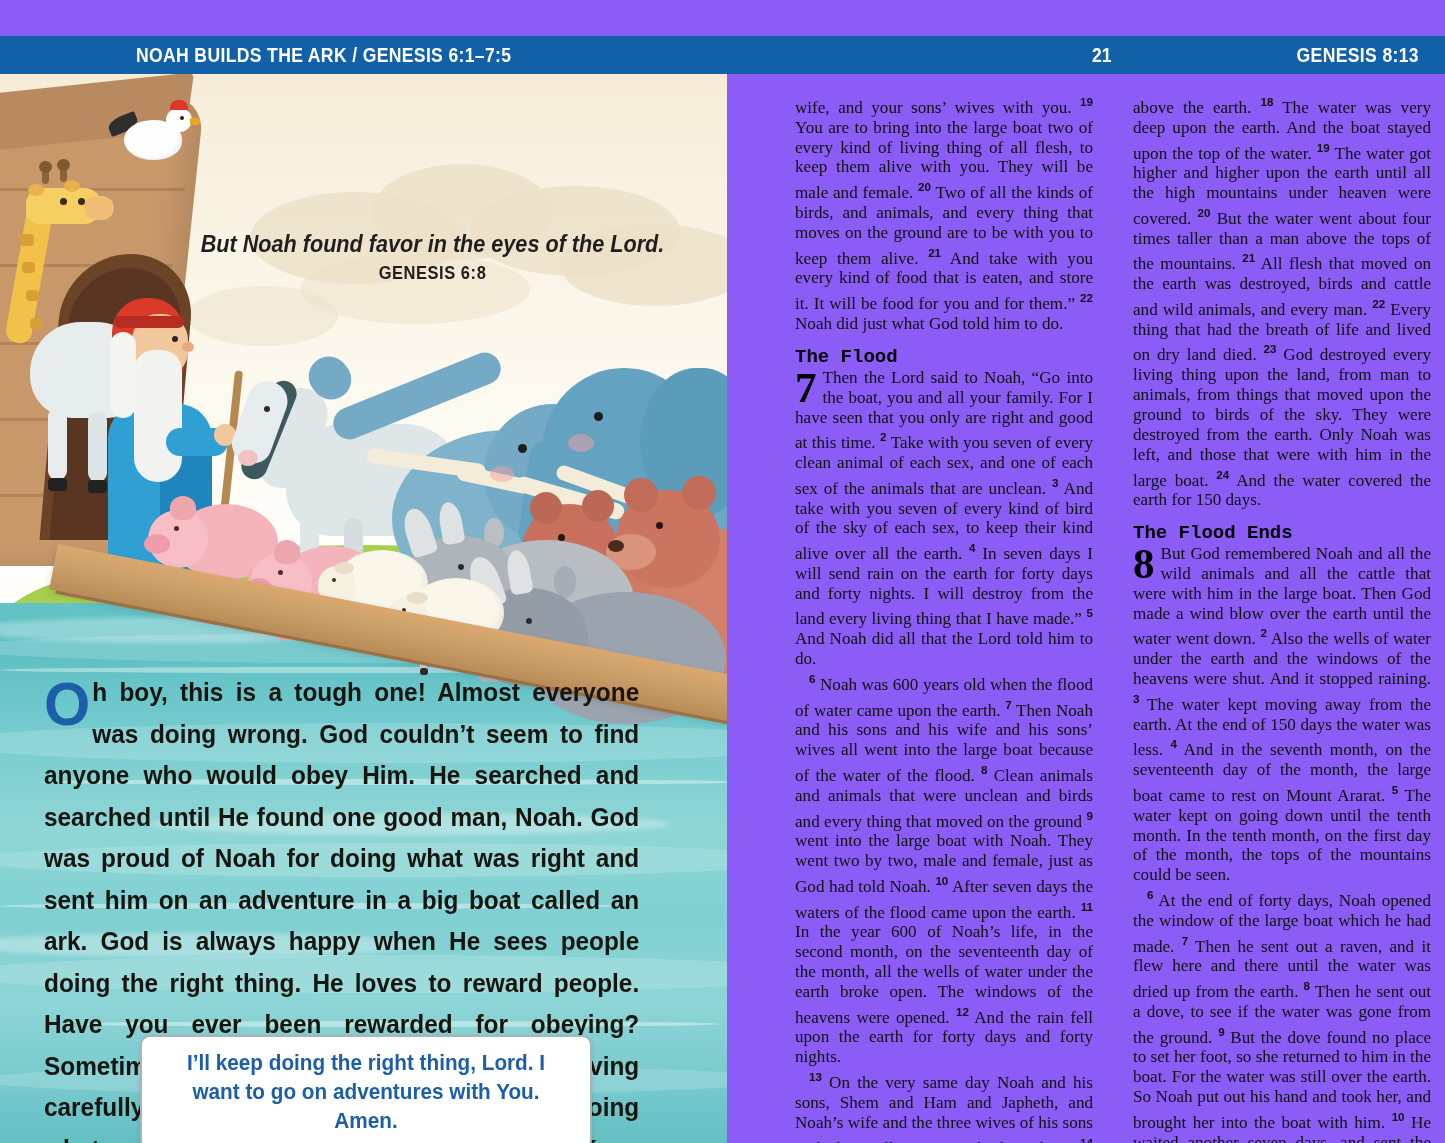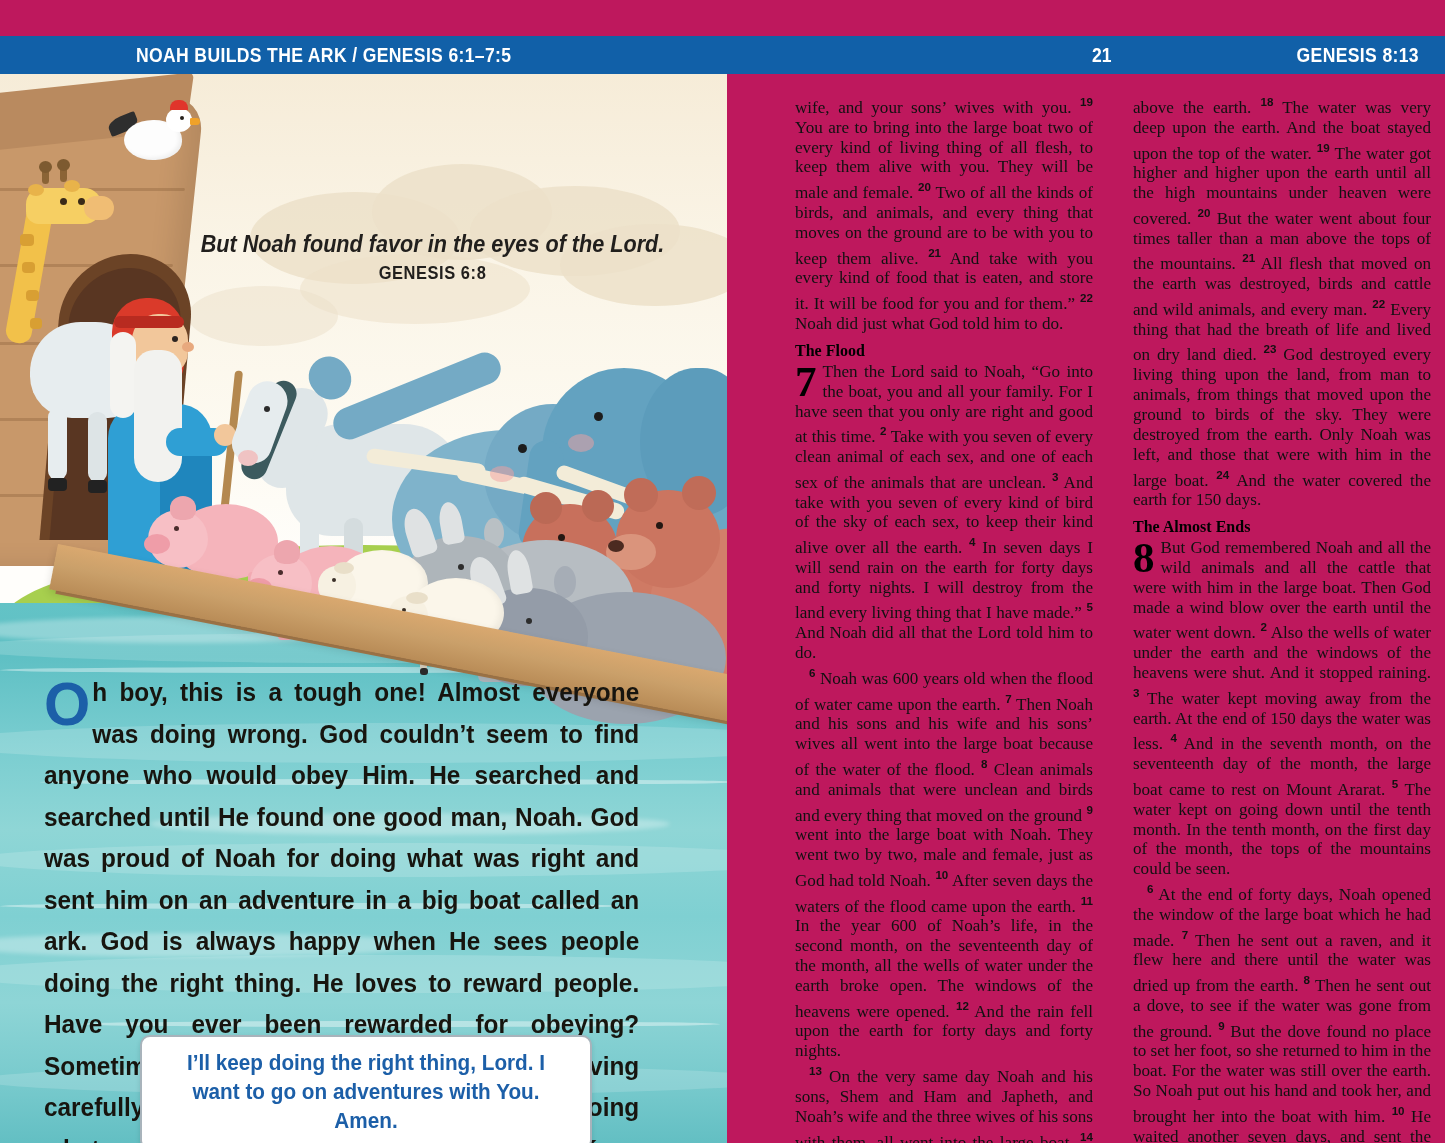--- a/index.html
+++ b/index.html
@@ -3,21 +3,21 @@
 <meta charset="utf-8">
 <style>
   html,body{margin:0;padding:0;}
   body{
     width:1445px;height:1143px;
     background:#ffffff;
     font-family:"Liberation Sans", sans-serif;
     overflow:hidden;
     position:relative;
   }
-  .page{position:absolute;inset:0;background:#be185d;}
+  .page{position:absolute;inset:0;background:#8b5cf6;}
 
   
   .running-head{
     position:absolute;left:0;top:36px;width:1445px;height:38px;
     background:#1160a8;color:#fff;
     display:flex;align-items:center;
   }
   .rh-left{
     position:absolute;left:136px;
     font-size:19.5px;font-weight:700;letter-spacing:.4px;
@@ -232,23 +232,23 @@
   .col{
     width:298px;
     font-family:"Liberation Serif", serif;
     font-size:17.1px;line-height:19.9px;
     color:#111;text-align:justify;
     -webkit-hyphens:auto;hyphens:auto;
   }
   .col p{margin:0;text-indent:0;}
   .col p.ind{text-indent:14px;}
   .sec-head{
-    font-family:Liberation Serif, serif;
-    font-weight:700;font-size:16px;line-height:20px;
-    margin:7px 0 1px;color:#000;
+    font-family:Liberation Mono, monospace;
+    font-weight:700;font-size:19px;line-height:20px;
+    margin:13px 0 1px;color:#000;
   }
   .vn{font-weight:700;font-size:11.6px;vertical-align:super;
       font-family:"Liberation Sans", sans-serif;}
   .chapnum{
     float:left;font-family:"Liberation Serif", serif;
     font-size:43px;line-height:37px;font-weight:700;
     margin:1px 6px 0 0;color:#000;
   }
 </style>
 </head>
@@ -489,19 +489,19 @@
   <div class="scripture">
     <div class="col" id="col1">
         <p>wife, and your sons’ wives with you. <span class="vn">19</span> You are to bring into the large boat two of every kind of living thing of all flesh, to keep them alive with you. They will be male and female. <span class="vn">20</span> Two of all the kinds of birds, and animals, and every thing that moves on the ground are to be with you to keep them alive. <span class="vn">21</span> And take with you every kind of food that is eaten, and store it. It will be food for you and for them.” <span class="vn">22</span> Noah did just what God told him to do.</p>
         <div class="sec-head">The Flood</div>
         <p><span class="chapnum">7</span><span>Then the Lord said to Noah, “Go into the boat, you and all your family. For I have seen that you only are right and good at this time. <span class="vn">2</span> Take with you seven of every clean animal of each sex, and one of each sex of the animals that are unclean. <span class="vn">3</span> And take with you seven of every kind of bird of the sky of each sex, to keep their kind alive over all the earth. <span class="vn">4</span> In seven days I will send rain on the earth for forty days and forty nights. I will destroy from the land every living thing that I have made.” <span class="vn">5</span> And Noah did all that the Lord told him to do.</span></p>
         <p class="ind"><span class="vn">6</span> Noah was 600 years old when the flood of water came upon the earth. <span class="vn">7</span> Then Noah and his sons and his wife and his sons’ wives all went into the large boat because of the water of the flood. <span class="vn">8</span> Clean animals and animals that were unclean and birds and every thing that moved on the ground <span class="vn">9</span> went into the large boat with Noah. They went two by two, male and female, just as God had told Noah. <span class="vn">10</span> After seven days the waters of the flood came upon the earth. <span class="vn">11</span> In the year 600 of Noah’s life, in the second month, on the seventeenth day of the month, all the wells of water under the earth broke open. The windows of the heavens were opened. <span class="vn">12</span> And the rain fell upon the earth for forty days and forty nights.</p>
         <p class="ind"><span class="vn">13</span> On the very same day Noah and his sons, Shem and Ham and Japheth, and Noah’s wife and the three wives of his sons with them, all went into the large boat. <span class="vn">14</span> With them went every kind of animal, and all the cattle, and every thing that moved on the earth, and every kind of bird.  They went into the large boat with Noah, two of every living thing.</p>
       </div>
     <div class="col" id="col2">
         <p>above the earth. <span class="vn">18</span> The water was very deep upon the earth. And the boat stayed upon the top of the water. <span class="vn">19</span> The water got higher and higher upon the earth until all the high mountains under heaven were covered. <span class="vn">20</span> But the water went about four times taller than a man above the tops of the mountains. <span class="vn">21</span> All flesh that moved on the earth was destroyed, birds and cattle and wild animals, and every man. <span class="vn">22</span> Every thing that had the breath of life and lived on dry land died. <span class="vn">23</span> God destroyed every living thing upon the land, from man to animals, from things that moved upon the ground to birds of the sky. They were destroyed from the earth. Only Noah was left, and those that were with him in the large boat. <span class="vn">24</span> And the water covered the earth for 150 days.</p>
-        <div class="sec-head">The Almost Ends</div>
+        <div class="sec-head">The Flood Ends</div>
         <p><span class="chapnum">8</span><span>But God remembered Noah and all the wild animals and all the cattle that were with him in the large boat. Then God made a wind blow over the earth until the water went down. <span class="vn">2</span> Also the wells of water under the earth and the windows of the heavens were shut. And it stopped raining. <span class="vn">3</span> The water kept moving away from the earth. At the end of 150 days the water was less. <span class="vn">4</span> And in the seventh month, on the seventeenth day of the month, the large boat came to rest on Mount Ararat. <span class="vn">5</span> The water kept on going down until the tenth month. In the tenth month, on the first day of the month, the tops of the mountains could be seen.</span></p>
         <p class="ind"><span class="vn">6</span> At the end of forty days, Noah opened the window of the large boat which he had made. <span class="vn">7</span> Then he sent out a raven, and it flew here and there until the water was dried up from the earth. <span class="vn">8</span> Then he sent out a dove, to see if the water was gone from the ground. <span class="vn">9</span> But the dove found no place to set her foot, so she returned to him in the boat. For the water was still over the earth. So Noah put out his hand and took her, and brought her into the boat with him. <span class="vn">10</span> He waited another seven days, and sent the dove from the boat again.  The dove returned to him in the evening. In her mouth was an olive leaf that had just been picked. So Noah knew that the water had gone from the earth.  Then he waited another seven days, and sent out the dove. But she did not return to him again.</p>
       </div>
   </div>
 
 </div>
 
 </body></html>

